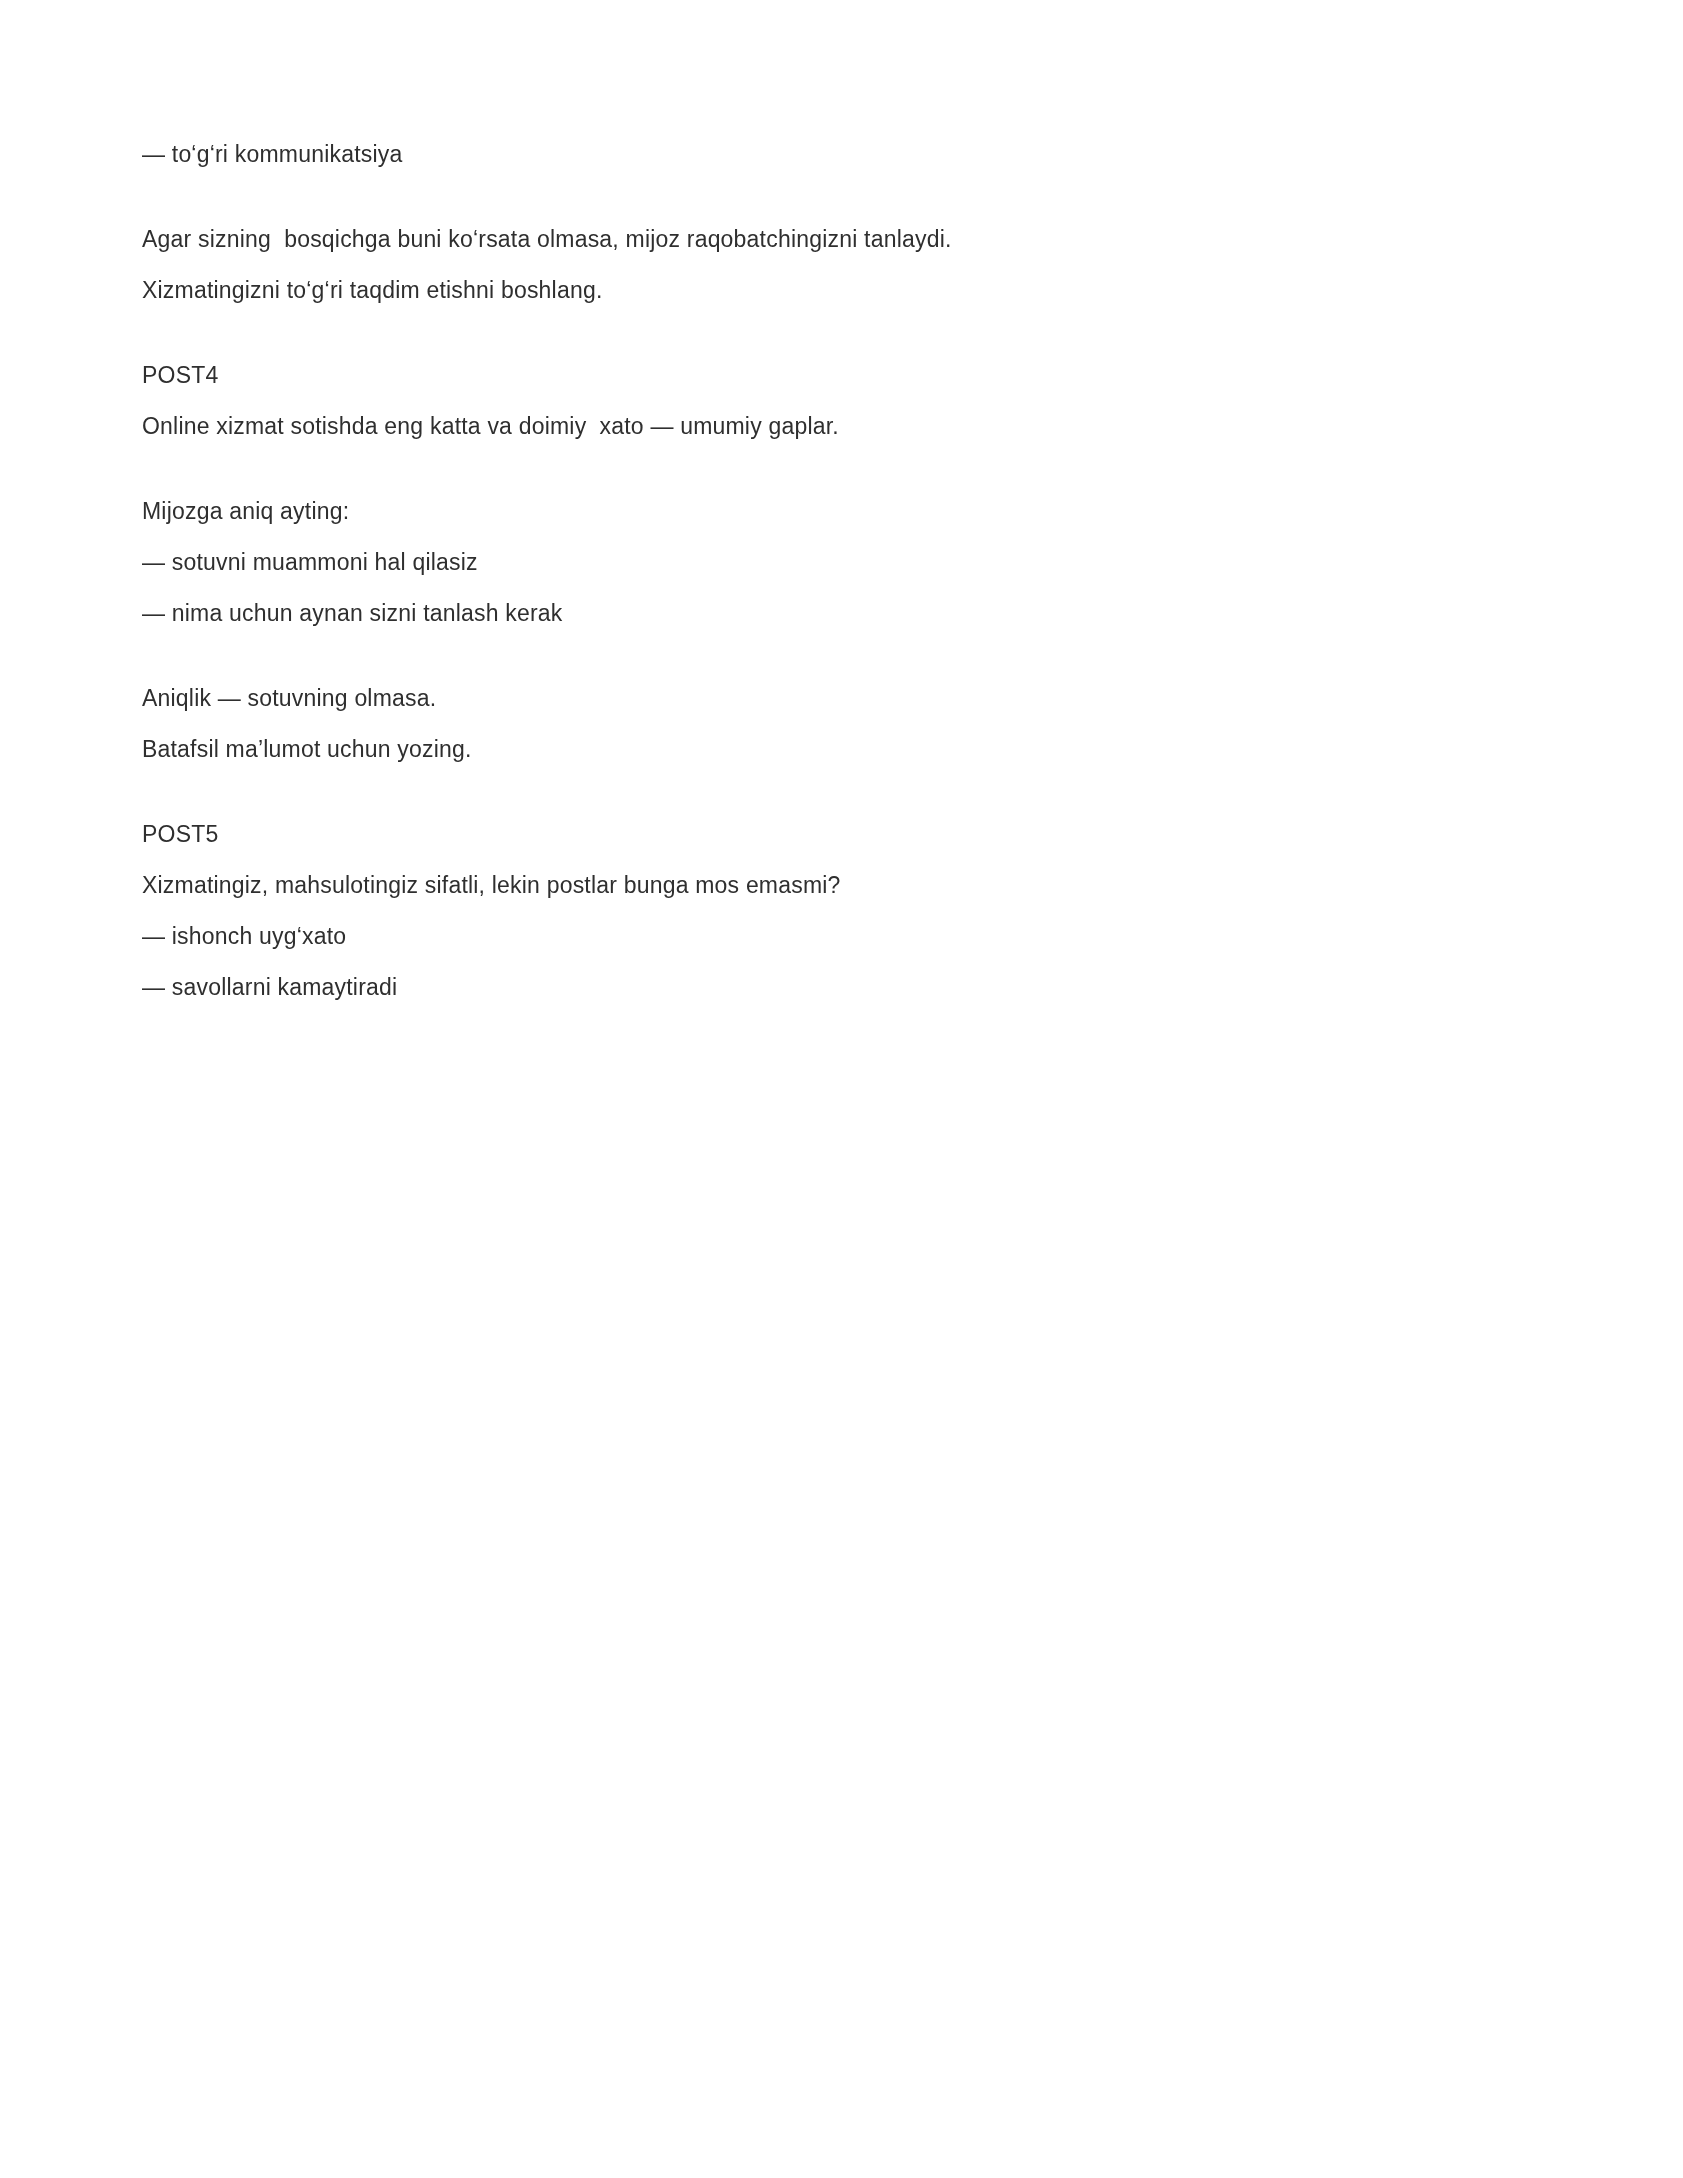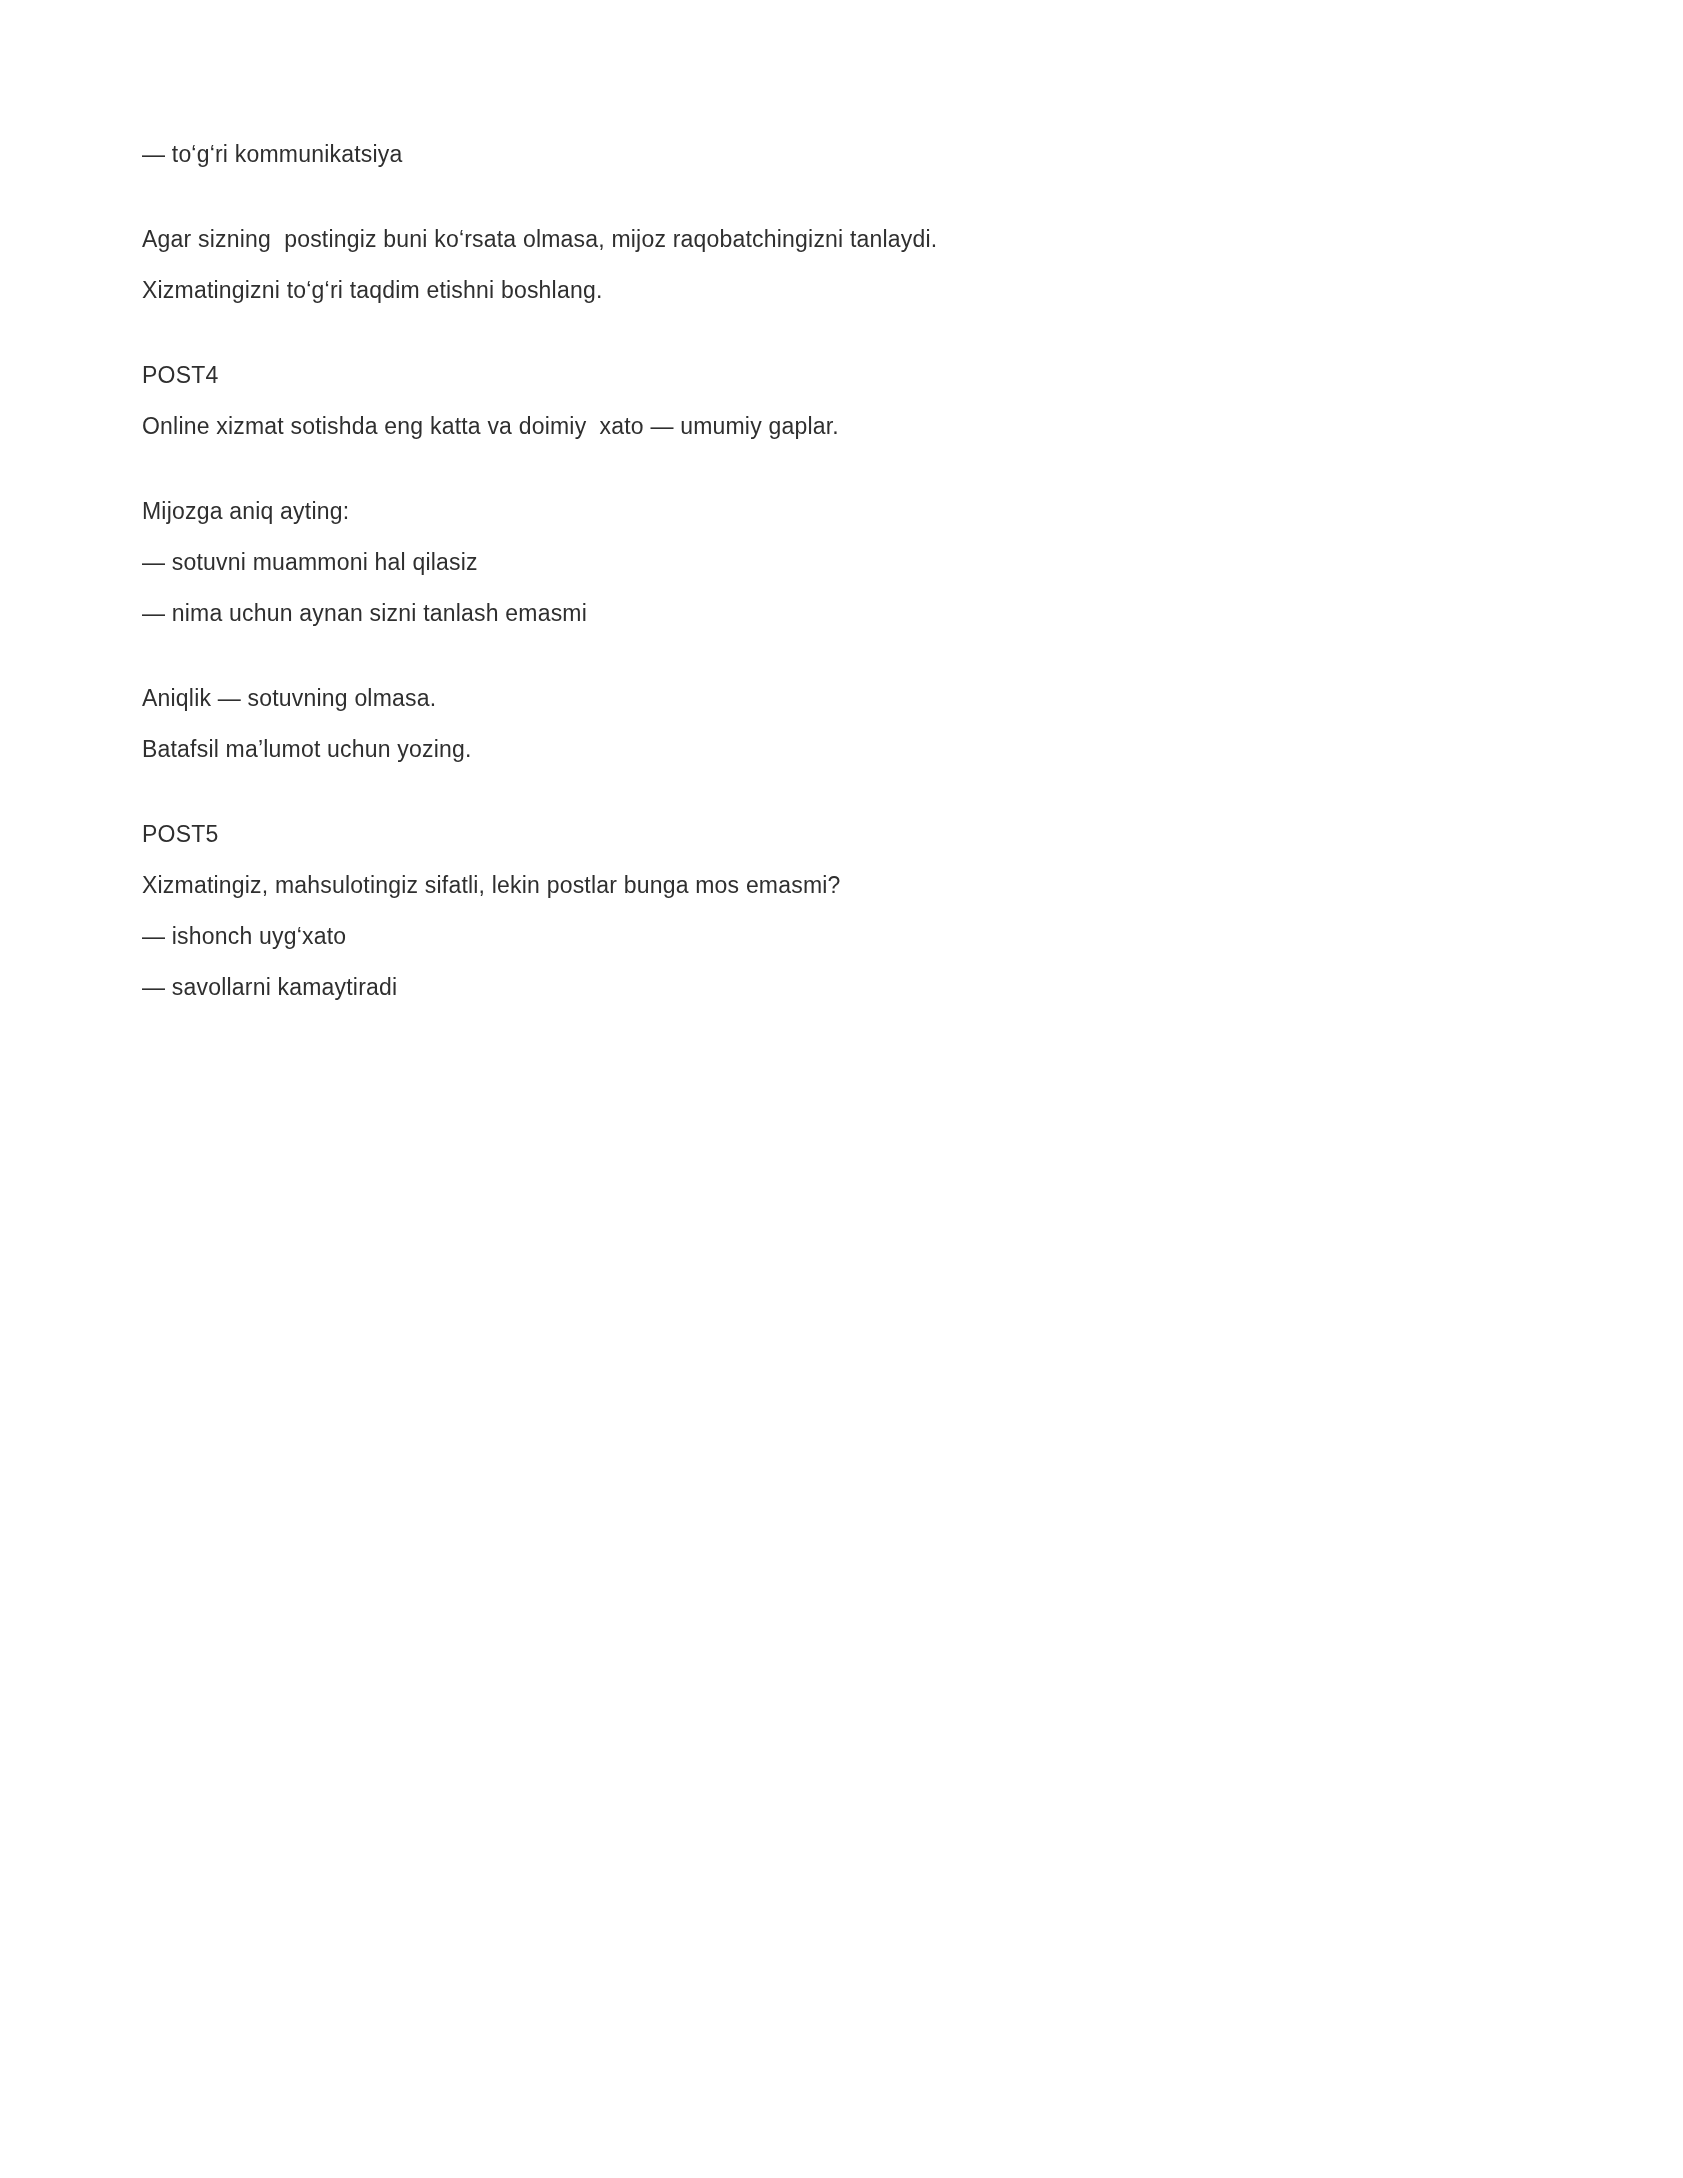--- a/index.html
+++ b/index.html
@@ -31,27 +31,27 @@
   }
   .section-gap {
     margin-top: 50px;
   }
 </style>
 </head>
 <body>
 
 <div class="page">
   <p class="para">— to‘g‘ri kommunikatsiya</p>
-  <p class="para section-gap">Agar sizning  postingiz buni ko‘rsata olmasa, mijoz raqobatchingizni tanlaydi.</p>
+  <p class="para section-gap">Agar sizning  bosqichga buni ko‘rsata olmasa, mijoz raqobatchingizni tanlaydi.</p>
   <p class="para">Xizmatingizni to‘g‘ri taqdim etishni boshlang.</p>
   <p class="para section-gap">POST4</p>
   <p class="para">Online xizmat sotishda eng katta va doimiy  xato — umumiy gaplar.</p>
   <p class="para section-gap">Mijozga aniq ayting:</p>
   <p class="para">— sotuvni muammoni hal qilasiz</p>
-  <p class="para">— nima uchun aynan sizni tanlash emasmi</p>
+  <p class="para">— nima uchun aynan sizni tanlash kerak</p>
   <p class="para section-gap">Aniqlik — sotuvning olmasa.</p>
   <p class="para">Batafsil ma’lumot uchun yozing.</p>
   <p class="para section-gap">POST5</p>
   <p class="para">Xizmatingiz, mahsulotingiz sifatli, lekin postlar bunga mos emasmi?</p>
   <p class="para">— ishonch uyg‘xato</p>
   <p class="para">— savollarni kamaytiradi</p>
 </div>
 
 
 </body></html>

